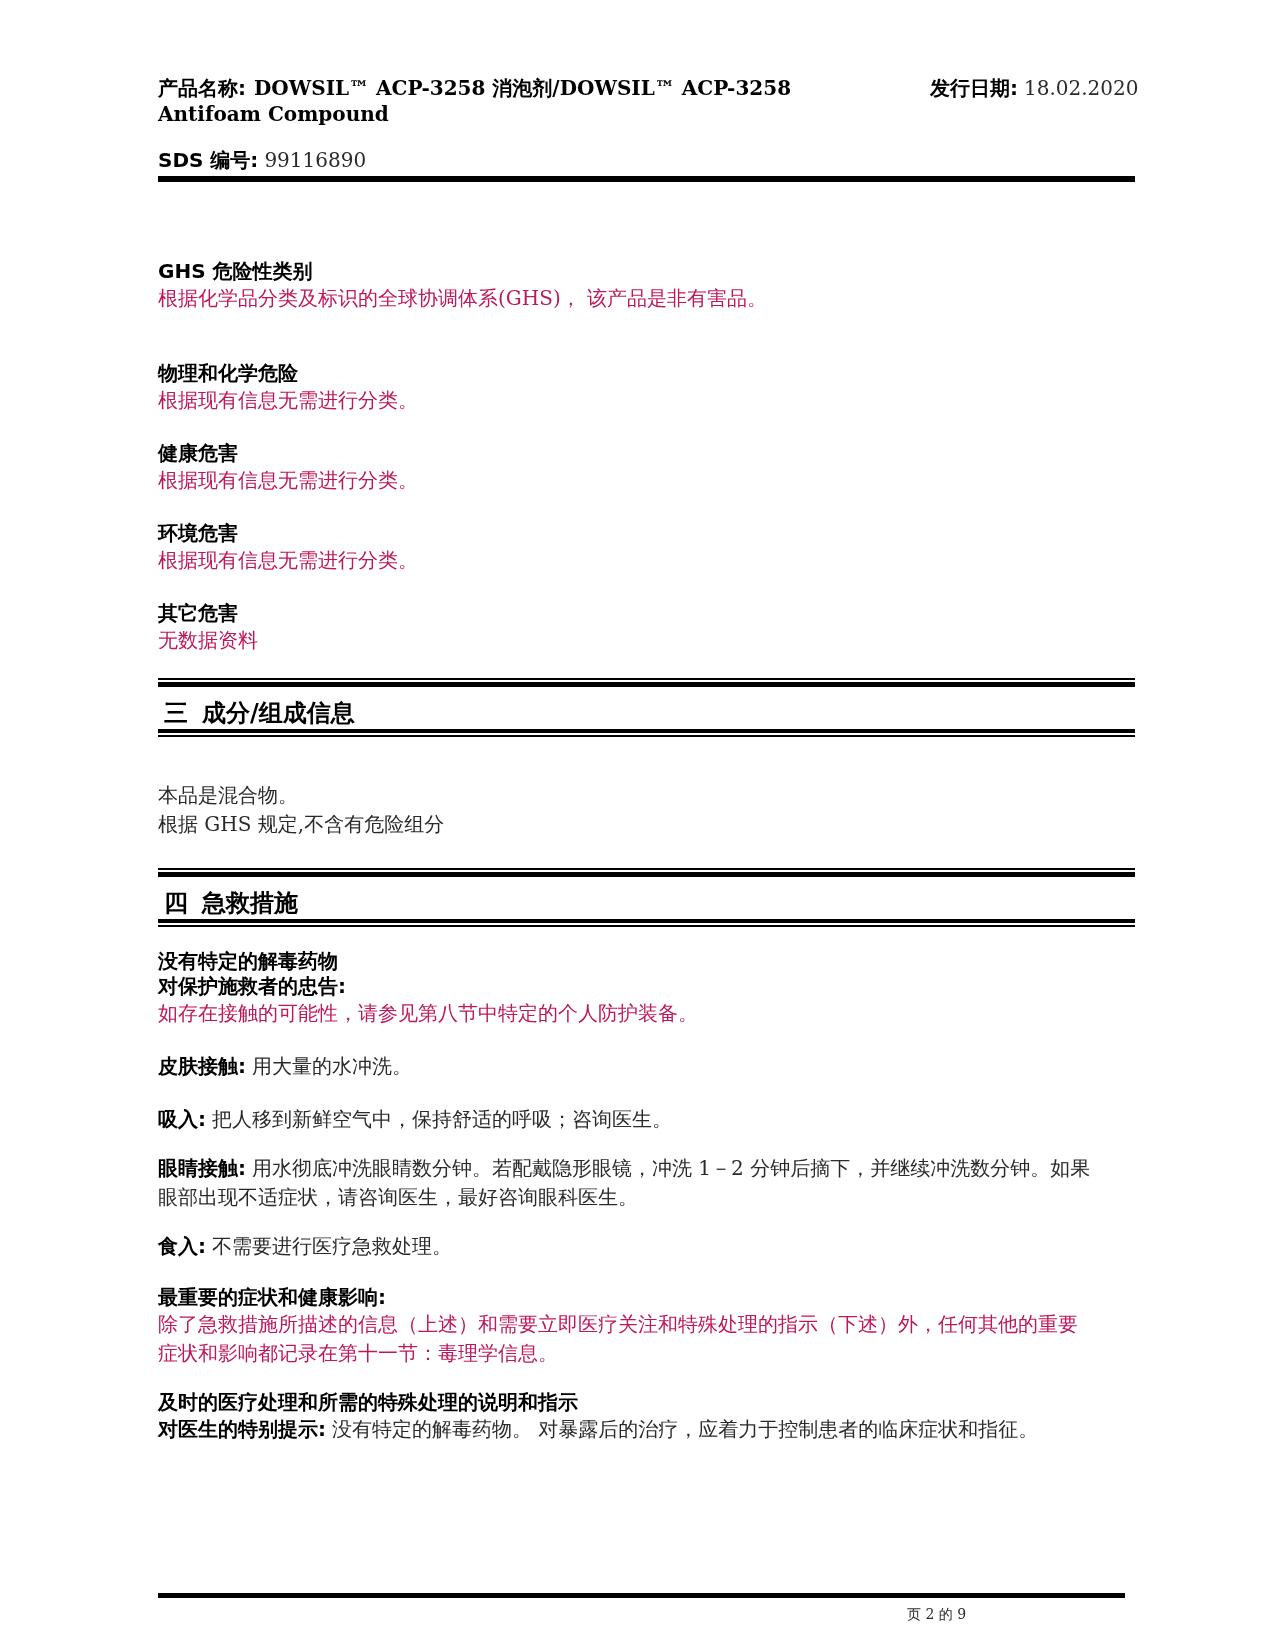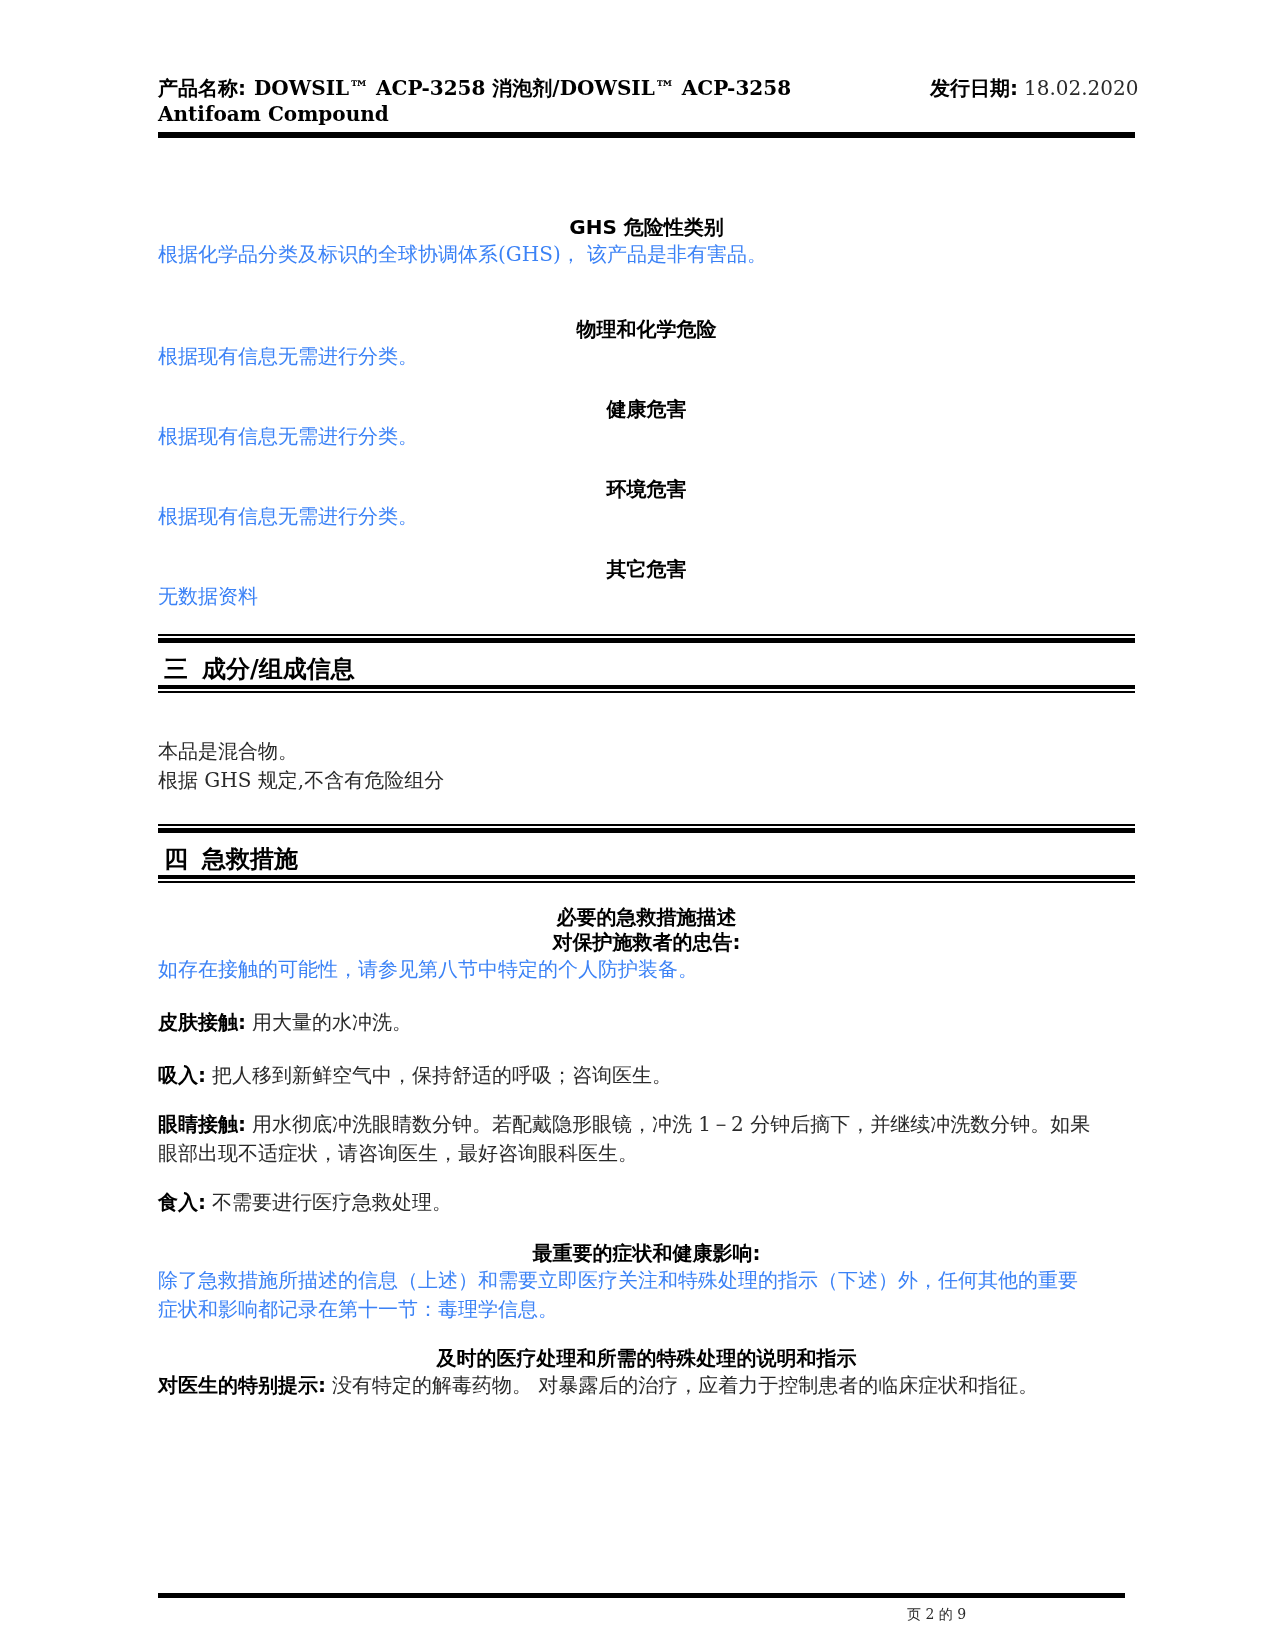--- a/index.html
+++ b/index.html
@@ -3,33 +3,33 @@
 <meta charset="utf-8">
 <style>
   html,body{margin:0;padding:0;background:#ffffff;}
   .page{
     position:relative;width:1275px;height:1650px;background:#ffffff;color:#000000;
     font-family:"DejaVu Serif","Liberation Serif",serif;font-size:20px;overflow:hidden;
   }
   .content{position:absolute;left:158px;top:0;width:977px;}
   .hei{font-family:"DejaVu Sans","Liberation Sans",sans-serif;font-weight:bold;color:#000;}
   .val{font-weight:normal;color:#2a2a2a;}
-  .body-text{line-height:29px;max-width:935px;color:#3b82f6;}
+  .body-text{line-height:29px;max-width:935px;color:#be185d;}
 
   .header-row{position:relative;margin-top:75px;line-height:26px;}
   .product{width:660px;font-weight:bold;}
   .product .lbl{margin-right:8px;text-align:center;}
   .issue{position:absolute;left:772px;top:0;white-space:nowrap;text-align:center;}
   .issue .lbl{margin-right:6px;}
   .sds-row{margin-top:22px;line-height:22px;}
   .sds-row .lbl{margin-right:6px;}
   .header-rule{margin-top:5px;height:6px;background:#000;width:977px;}
 
   .ghs-block{margin-top:77px;}
-  .sub-title{line-height:25px;text-align:center;}
+  .sub-title{line-height:25px;}
   .subsection{margin-top:26px;}
   .subsection.first{margin-top:48px;}
 
   .section-header{margin-top:23px;}
   .section-header.sec4{margin-top:29px;}
   .sec-rule-top{height:2px;border-top:2px solid #000;border-bottom:5px solid #000;}
   .sec-rule-bottom{height:2px;border-top:4px solid #000;border-bottom:2px solid #000;}
   .sec-title{padding:13px 0 3px 6px;font-size:24px;line-height:26px;}
   .sec-title .num{margin-right:14px;}
 
@@ -56,20 +56,23 @@
 
     <div class="header-row">
       <div class="product">
         <span class="hei lbl">产品名称:</span><span>DOWSIL™ ACP-3258 消泡剂/DOWSIL™ ACP-3258 Antifoam Compound</span>
       </div>
       <div class="issue">
         <span class="hei lbl">发行日期:</span><span class="val">18.02.2020</span>
       </div>
     </div>
 
+    <div class="sds-row">
+      <span class="hei lbl">SDS 编号:</span><span class="val">99116890</span>
+    </div>
 
     <div class="header-rule"></div>
 
     <div class="ghs-block">
       <div class="hei sub-title">GHS 危险性类别</div>
       <div class="body-text">根据化学品分类及标识的全球协调体系(GHS)， 该产品是非有害品。</div>
     </div>
 
     <div class="subsection first">
       <div class="hei sub-title">物理和化学危险</div>
@@ -103,21 +106,21 @@
 
     <div class="section-header sec4">
       <div class="sec-rule-top"></div>
       <div class="hei sec-title">
         <span class="num">四</span><span>急救措施</span>
       </div>
       <div class="sec-rule-bottom"></div>
     </div>
 
     <div class="fa-head">
-      <div class="hei sub-title">必要的急救措施描述</div>
+      <div class="hei sub-title">没有特定的解毒药物</div>
       <div class="hei sub-title">对保护施救者的忠告:</div>
       <div class="body-text">如存在接触的可能性，请参见第八节中特定的个人防护装备。</div>
     </div>
 
     <div class="fa-item">
       <span class="hei lbl">皮肤接触:</span><span>用大量的水冲洗。</span>
     </div>
     <div class="fa-item">
       <span class="hei lbl">吸入:</span><span>把人移到新鲜空气中，保持舒适的呼吸；咨询医生。</span>
     </div>

